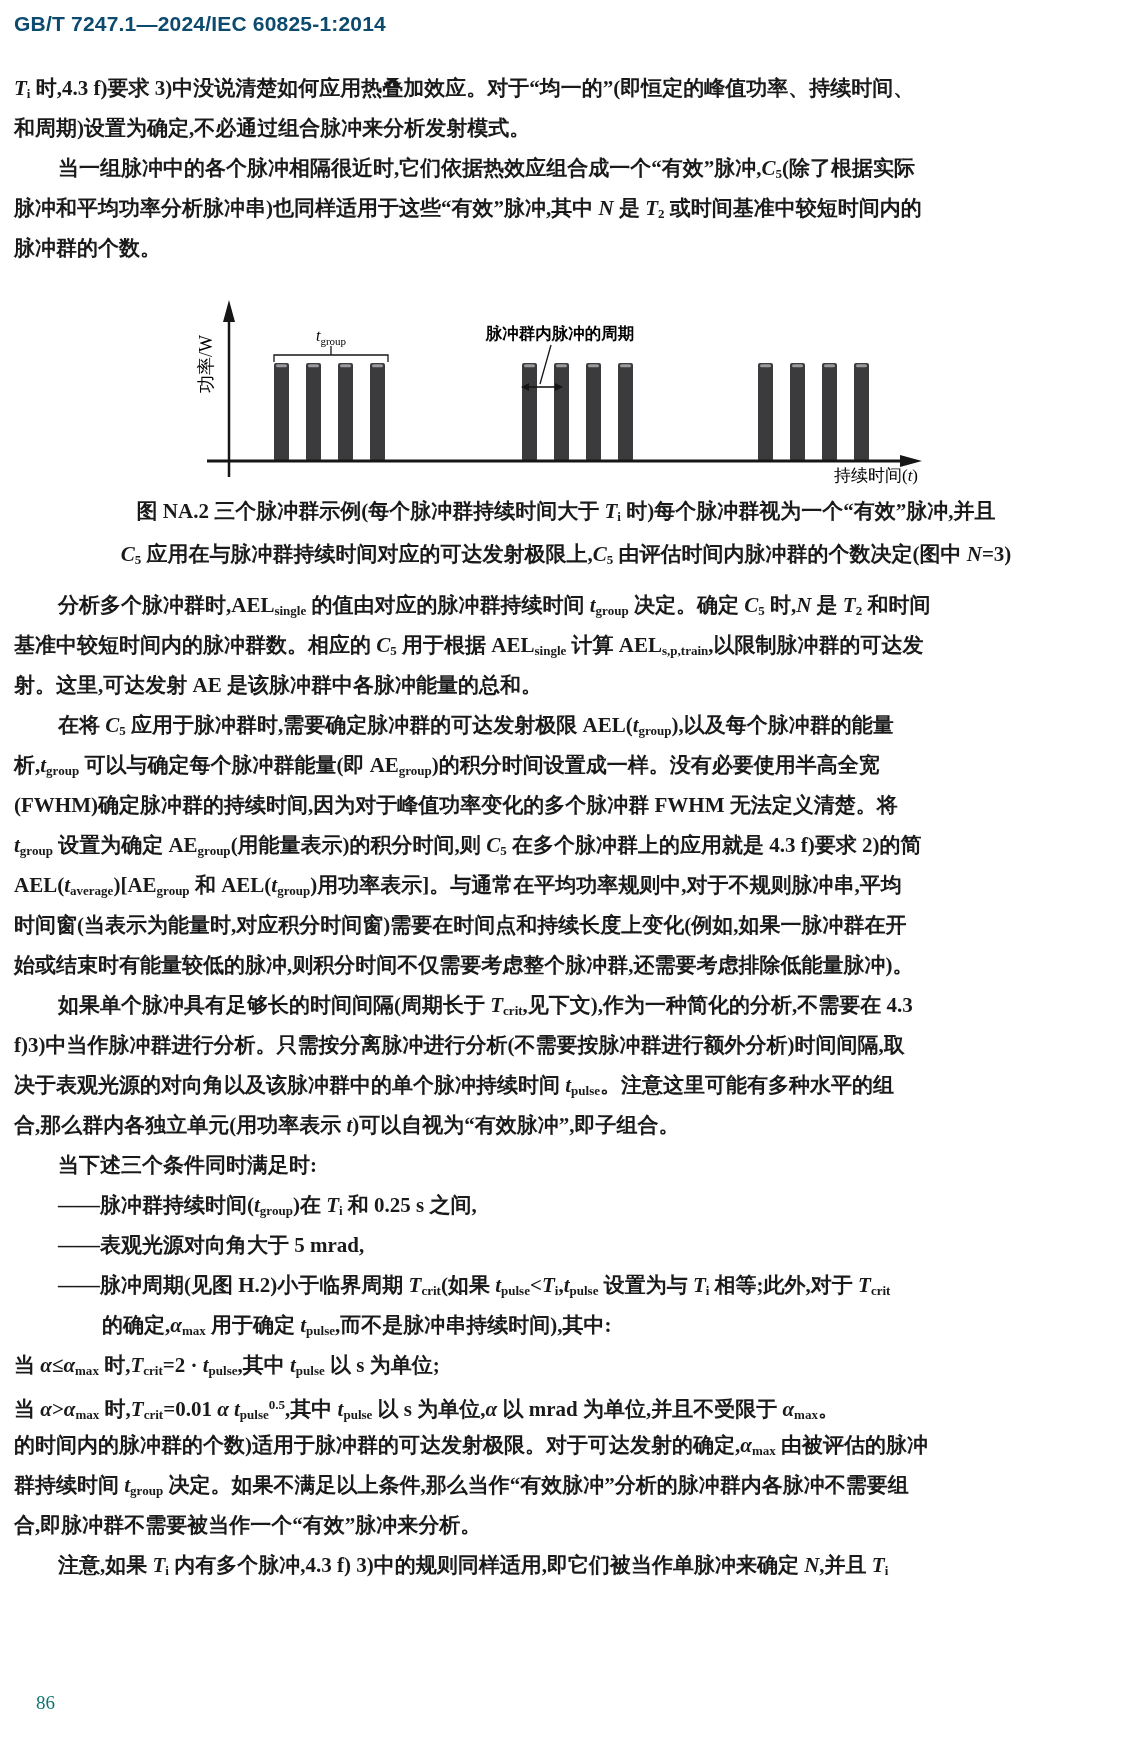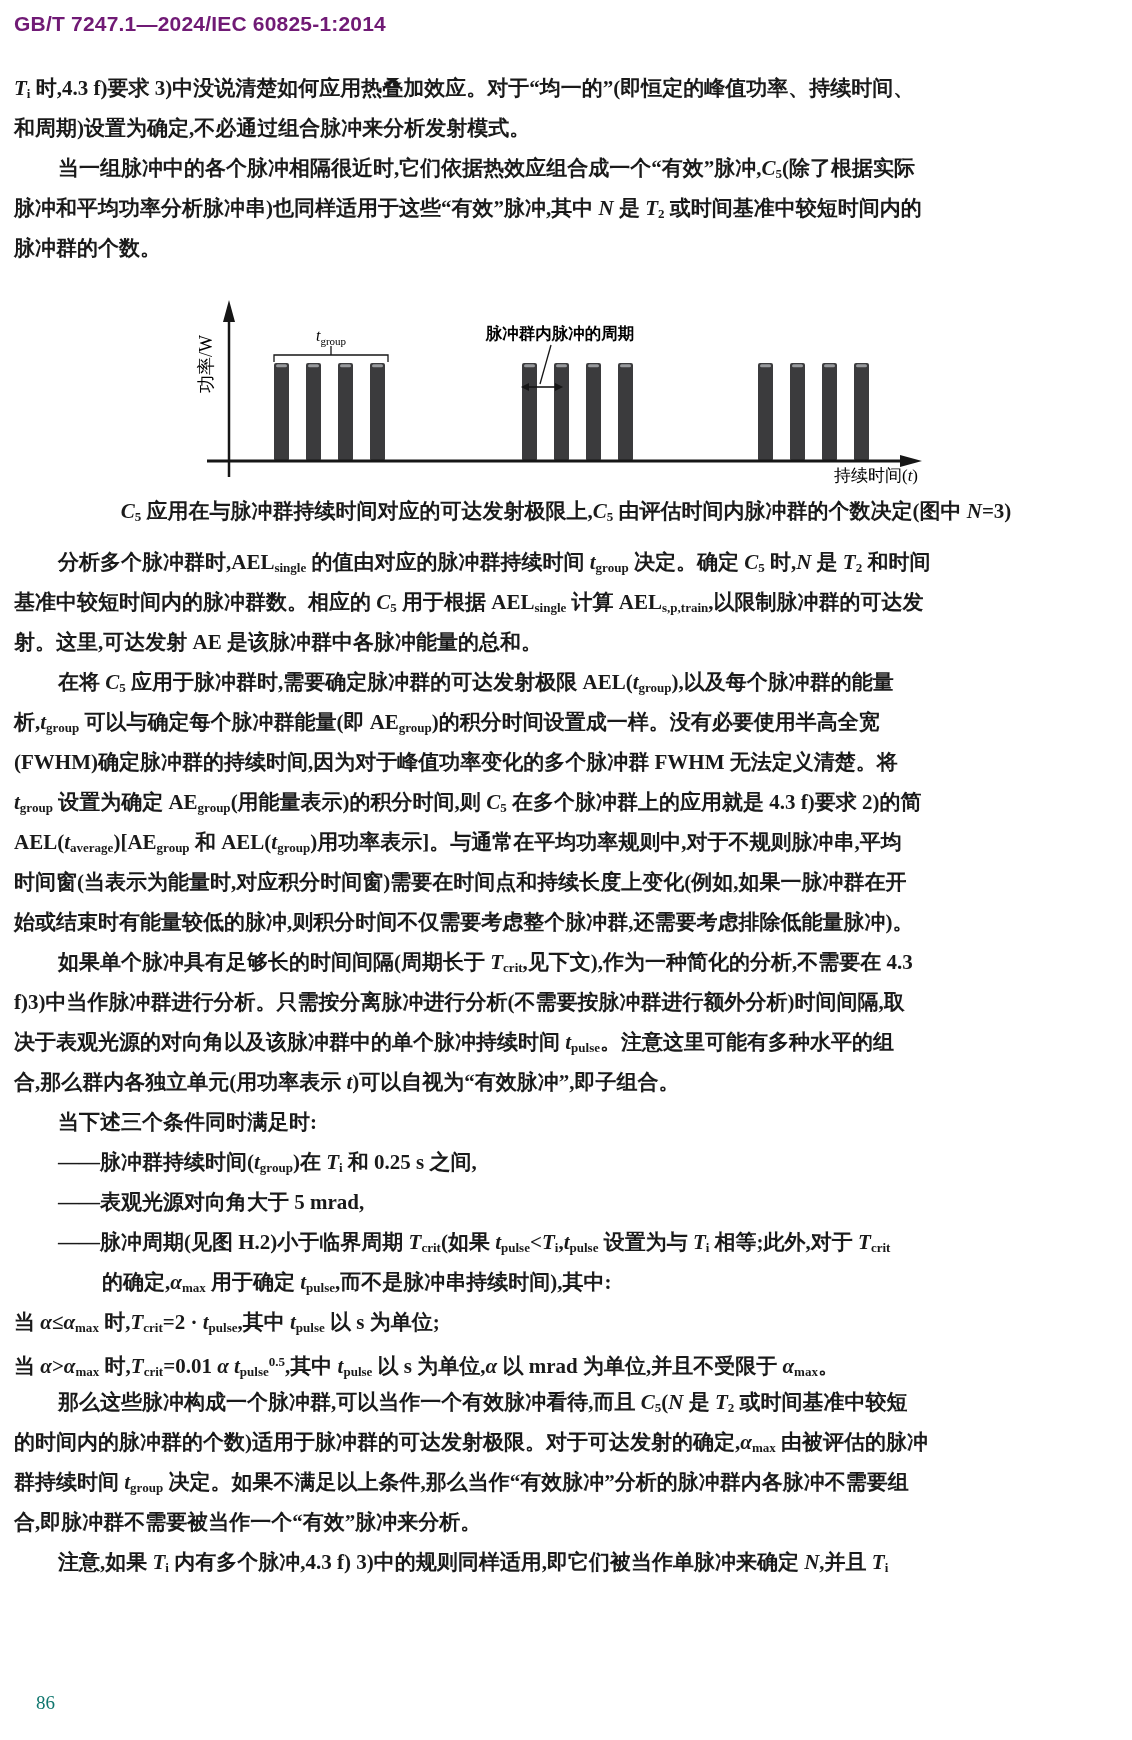--- a/index.html
+++ b/index.html
@@ -3,21 +3,21 @@
 <meta charset="utf-8">
 <style>
   html,body{margin:0;padding:0;}
   body{
     width:1132px;height:1740px;position:relative;background:#ffffff;
     font-family:"Liberation Serif",serif;color:#1a1a1a;overflow:hidden;
   }
   .hdr{
     margin:10px 0 0 14px;height:28px;line-height:28px;
     font-family:"Liberation Sans",sans-serif;font-weight:bold;font-size:21px;
-    letter-spacing:0.2px;color:#701a75;
+    letter-spacing:0.2px;color:#0c4a6e;
   }
   .sp1{height:30px}
   .line{margin:0 14px;height:40px;line-height:40px;font-size:21px;white-space:nowrap;font-weight:bold;}
   .indent{text-indent:44px}
   .hang{text-indent:88px}
   .caption{height:43px;line-height:43px;font-weight:bold;text-align:center;font-size:21px;text-indent:0;}
   .capgap{height:9px}
   .v{font-style:italic}
   .sb{font-size:0.62em;vertical-align:-0.25em}
   .sp{font-size:0.62em;vertical-align:0.5em}
@@ -82,20 +82,21 @@
     <line x1="551" y1="77" x2="540" y2="116" stroke="#161616" stroke-width="1.3"></line>
     <line x1="527" y1="119" x2="557" y2="119" stroke="#161616" stroke-width="1.6"></line>
     <polygon points="521,119 529,115 529,123" fill="#161616"></polygon>
     <polygon points="563,119 555,115 555,123" fill="#161616"></polygon>
 
     <text x="876" y="213" text-anchor="middle" font-size="17"><tspan>持续时间(</tspan><tspan font-style="italic">t</tspan><tspan>)</tspan></text>
   </svg>
 </div>
 
 <div id="flow-caption">
+    <div class="line caption"><span>图 NA.2  三个脉冲群示例(每个脉冲群持续时间大于 </span><span class="v">T</span><span class="sb">i</span><span> 时)每个脉冲群视为一个“有效”脉冲,并且</span></div>
     <div class="line caption"><span class="v">C</span><span class="sb">5</span><span> 应用在与脉冲群持续时间对应的可达发射极限上,</span><span class="v">C</span><span class="sb">5</span><span> 由评估时间内脉冲群的个数决定(图中 </span><span class="v">N</span><span>=3)</span></div>
   </div>
 <div class="capgap"></div>
 
 <div id="flow-bottom">
     <div class="line indent"><span>分析多个脉冲群时,AEL</span><span class="sb">single</span><span> 的值由对应的脉冲群持续时间 </span><span class="v">t</span><span class="sb">group</span><span> 决定。确定 </span><span class="v">C</span><span class="sb">5</span><span> 时,</span><span class="v">N</span><span> 是 </span><span class="v">T</span><span class="sb">2</span><span> 和时间</span></div>
     <div class="line"><span>基准中较短时间内的脉冲群数。相应的 </span><span class="v">C</span><span class="sb">5</span><span> 用于根据 AEL</span><span class="sb">single</span><span> 计算 AEL</span><span class="sb">s,p,train</span><span>,以限制脉冲群的可达发</span></div>
     <div class="line"><span>射。这里,可达发射 AE 是该脉冲群中各脉冲能量的总和。</span></div>
     <div class="line indent"><span>在将 </span><span class="v">C</span><span class="sb">5</span><span> 应用于脉冲群时,需要确定脉冲群的可达发射极限 AEL(</span><span class="v">t</span><span class="sb">group</span><span>),以及每个脉冲群的能量</span></div>
     <div class="line"><span>析,</span><span class="v">t</span><span class="sb">group</span><span> 可以与确定每个脉冲群能量(即 AE</span><span class="sb">group</span><span>)的积分时间设置成一样。没有必要使用半高全宽</span></div>
@@ -108,20 +109,19 @@
     <div class="line"><span>f)3)中当作脉冲群进行分析。只需按分离脉冲进行分析(不需要按脉冲群进行额外分析)时间间隔,取</span></div>
     <div class="line"><span>决于表观光源的对向角以及该脉冲群中的单个脉冲持续时间 </span><span class="v">t</span><span class="sb">pulse</span><span>。注意这里可能有多种水平的组</span></div>
     <div class="line"><span>合,那么群内各独立单元(用功率表示 </span><span class="v">t</span><span>)可以自视为“有效脉冲”,即子组合。</span></div>
     <div class="line indent"><span>当下述三个条件同时满足时:</span></div>
     <div class="line indent"><span>——脉冲群持续时间(</span><span class="v">t</span><span class="sb">group</span><span>)在 </span><span class="v">T</span><span class="sb">i</span><span> 和 0.25 s 之间,</span></div>
     <div class="line indent"><span>——表观光源对向角大于 5 mrad,</span></div>
     <div class="line indent"><span>——脉冲周期(见图 H.2)小于临界周期 </span><span class="v">T</span><span class="sb">crit</span><span>(如果 </span><span class="v">t</span><span class="sb">pulse</span><span>&lt;</span><span class="v">T</span><span class="sb">i</span><span>,</span><span class="v">t</span><span class="sb">pulse</span><span> 设置为与 </span><span class="v">T</span><span class="sb">i</span><span> 相等;此外,对于 </span><span class="v">T</span><span class="sb">crit</span></div>
     <div class="line hang"><span>的确定,</span><span class="v">α</span><span class="sb">max</span><span> 用于确定 </span><span class="v">t</span><span class="sb">pulse</span><span>,而不是脉冲串持续时间),其中:</span></div>
     <div class="line"><span>当 </span><span class="v">α</span><span>≤</span><span class="v">α</span><span class="sb">max</span><span> 时,</span><span class="v">T</span><span class="sb">crit</span><span>=2 · </span><span class="v">t</span><span class="sb">pulse</span><span>,其中 </span><span class="v">t</span><span class="sb">pulse</span><span> 以 s 为单位;</span></div>
     <div class="line"><span>当 </span><span class="v">α</span><span>&gt;</span><span class="v">α</span><span class="sb">max</span><span> 时,</span><span class="v">T</span><span class="sb">crit</span><span>=0.01 </span><span class="v">α</span><span> </span><span class="v">t</span><span class="sb">pulse</span><span class="sp">0.5</span><span>,其中 </span><span class="v">t</span><span class="sb">pulse</span><span> 以 s 为单位,</span><span class="v">α</span><span> 以 mrad 为单位,并且不受限于 </span><span class="v">α</span><span class="sb">max</span><span>。</span></div>
-    <div class="line indent"><span>那么这些脉冲构成一个脉冲群,可以当作一个有效脉冲看待,而且 </span><span class="v">C</span><span class="sb">5</span><span>(</span><span class="v">N</span><span> 是 </span><span class="v">T</span><span class="sb">2</span><span> 或时间基准中较短</span></div>
     <div class="line"><span>的时间内的脉冲群的个数)适用于脉冲群的可达发射极限。对于可达发射的确定,</span><span class="v">α</span><span class="sb">max</span><span> 由被评估的脉冲</span></div>
     <div class="line"><span>群持续时间 </span><span class="v">t</span><span class="sb">group</span><span> 决定。如果不满足以上条件,那么当作“有效脉冲”分析的脉冲群内各脉冲不需要组</span></div>
     <div class="line"><span>合,即脉冲群不需要被当作一个“有效”脉冲来分析。</span></div>
     <div class="line indent"><span>注意,如果 </span><span class="v">T</span><span class="sb">i</span><span> 内有多个脉冲,4.3 f) 3)中的规则同样适用,即它们被当作单脉冲来确定 </span><span class="v">N</span><span>,并且 </span><span class="v">T</span><span class="sb">i</span></div>
   </div>
 
 <div id="pageno">86</div>
 
 </body></html>

